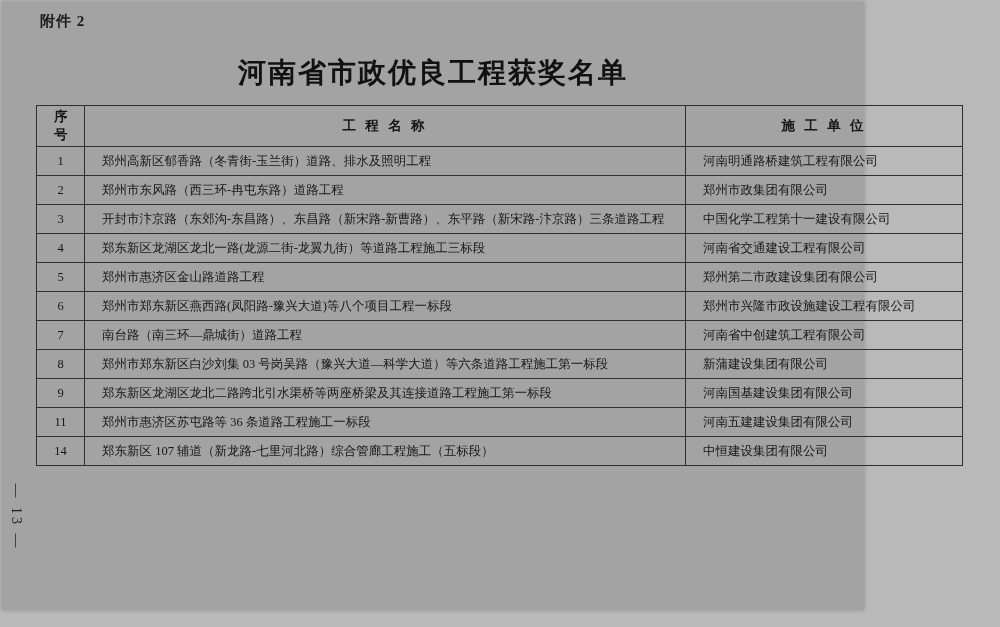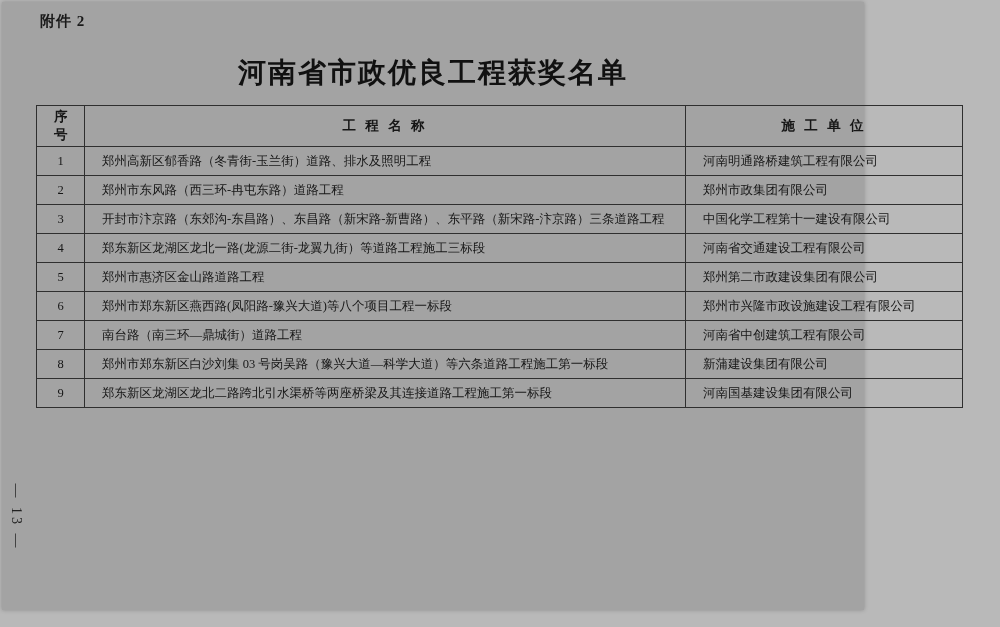--- a/index.html
+++ b/index.html
@@ -153,16 +153,26 @@
       <tr class="data-row">
         <td class="idx">8</td>
         <td>郑州市郑东新区白沙刘集 03 号岗吴路（豫兴大道—科学大道）等六条道路工程施工第一标段</td>
         <td>新蒲建设集团有限公司</td>
       </tr>
       <tr class="data-row">
         <td class="idx">9</td>
         <td>郑东新区龙湖区龙北二路跨北引水渠桥等两座桥梁及其连接道路工程施工第一标段</td>
         <td>河南国基建设集团有限公司</td>
       </tr>
+      <tr class="data-row">
+        <td class="idx">11</td>
+        <td>郑州市惠济区苏屯路等 36 条道路工程施工一标段</td>
+        <td>河南五建建设集团有限公司</td>
+      </tr>
+      <tr class="data-row">
+        <td class="idx">14</td>
+        <td>郑东新区 107 辅道（新龙路-七里河北路）综合管廊工程施工（五标段）</td>
+        <td>中恒建设集团有限公司</td>
+      </tr>
     </tbody>
   </table>
 
 </div>
 
 </body></html>

